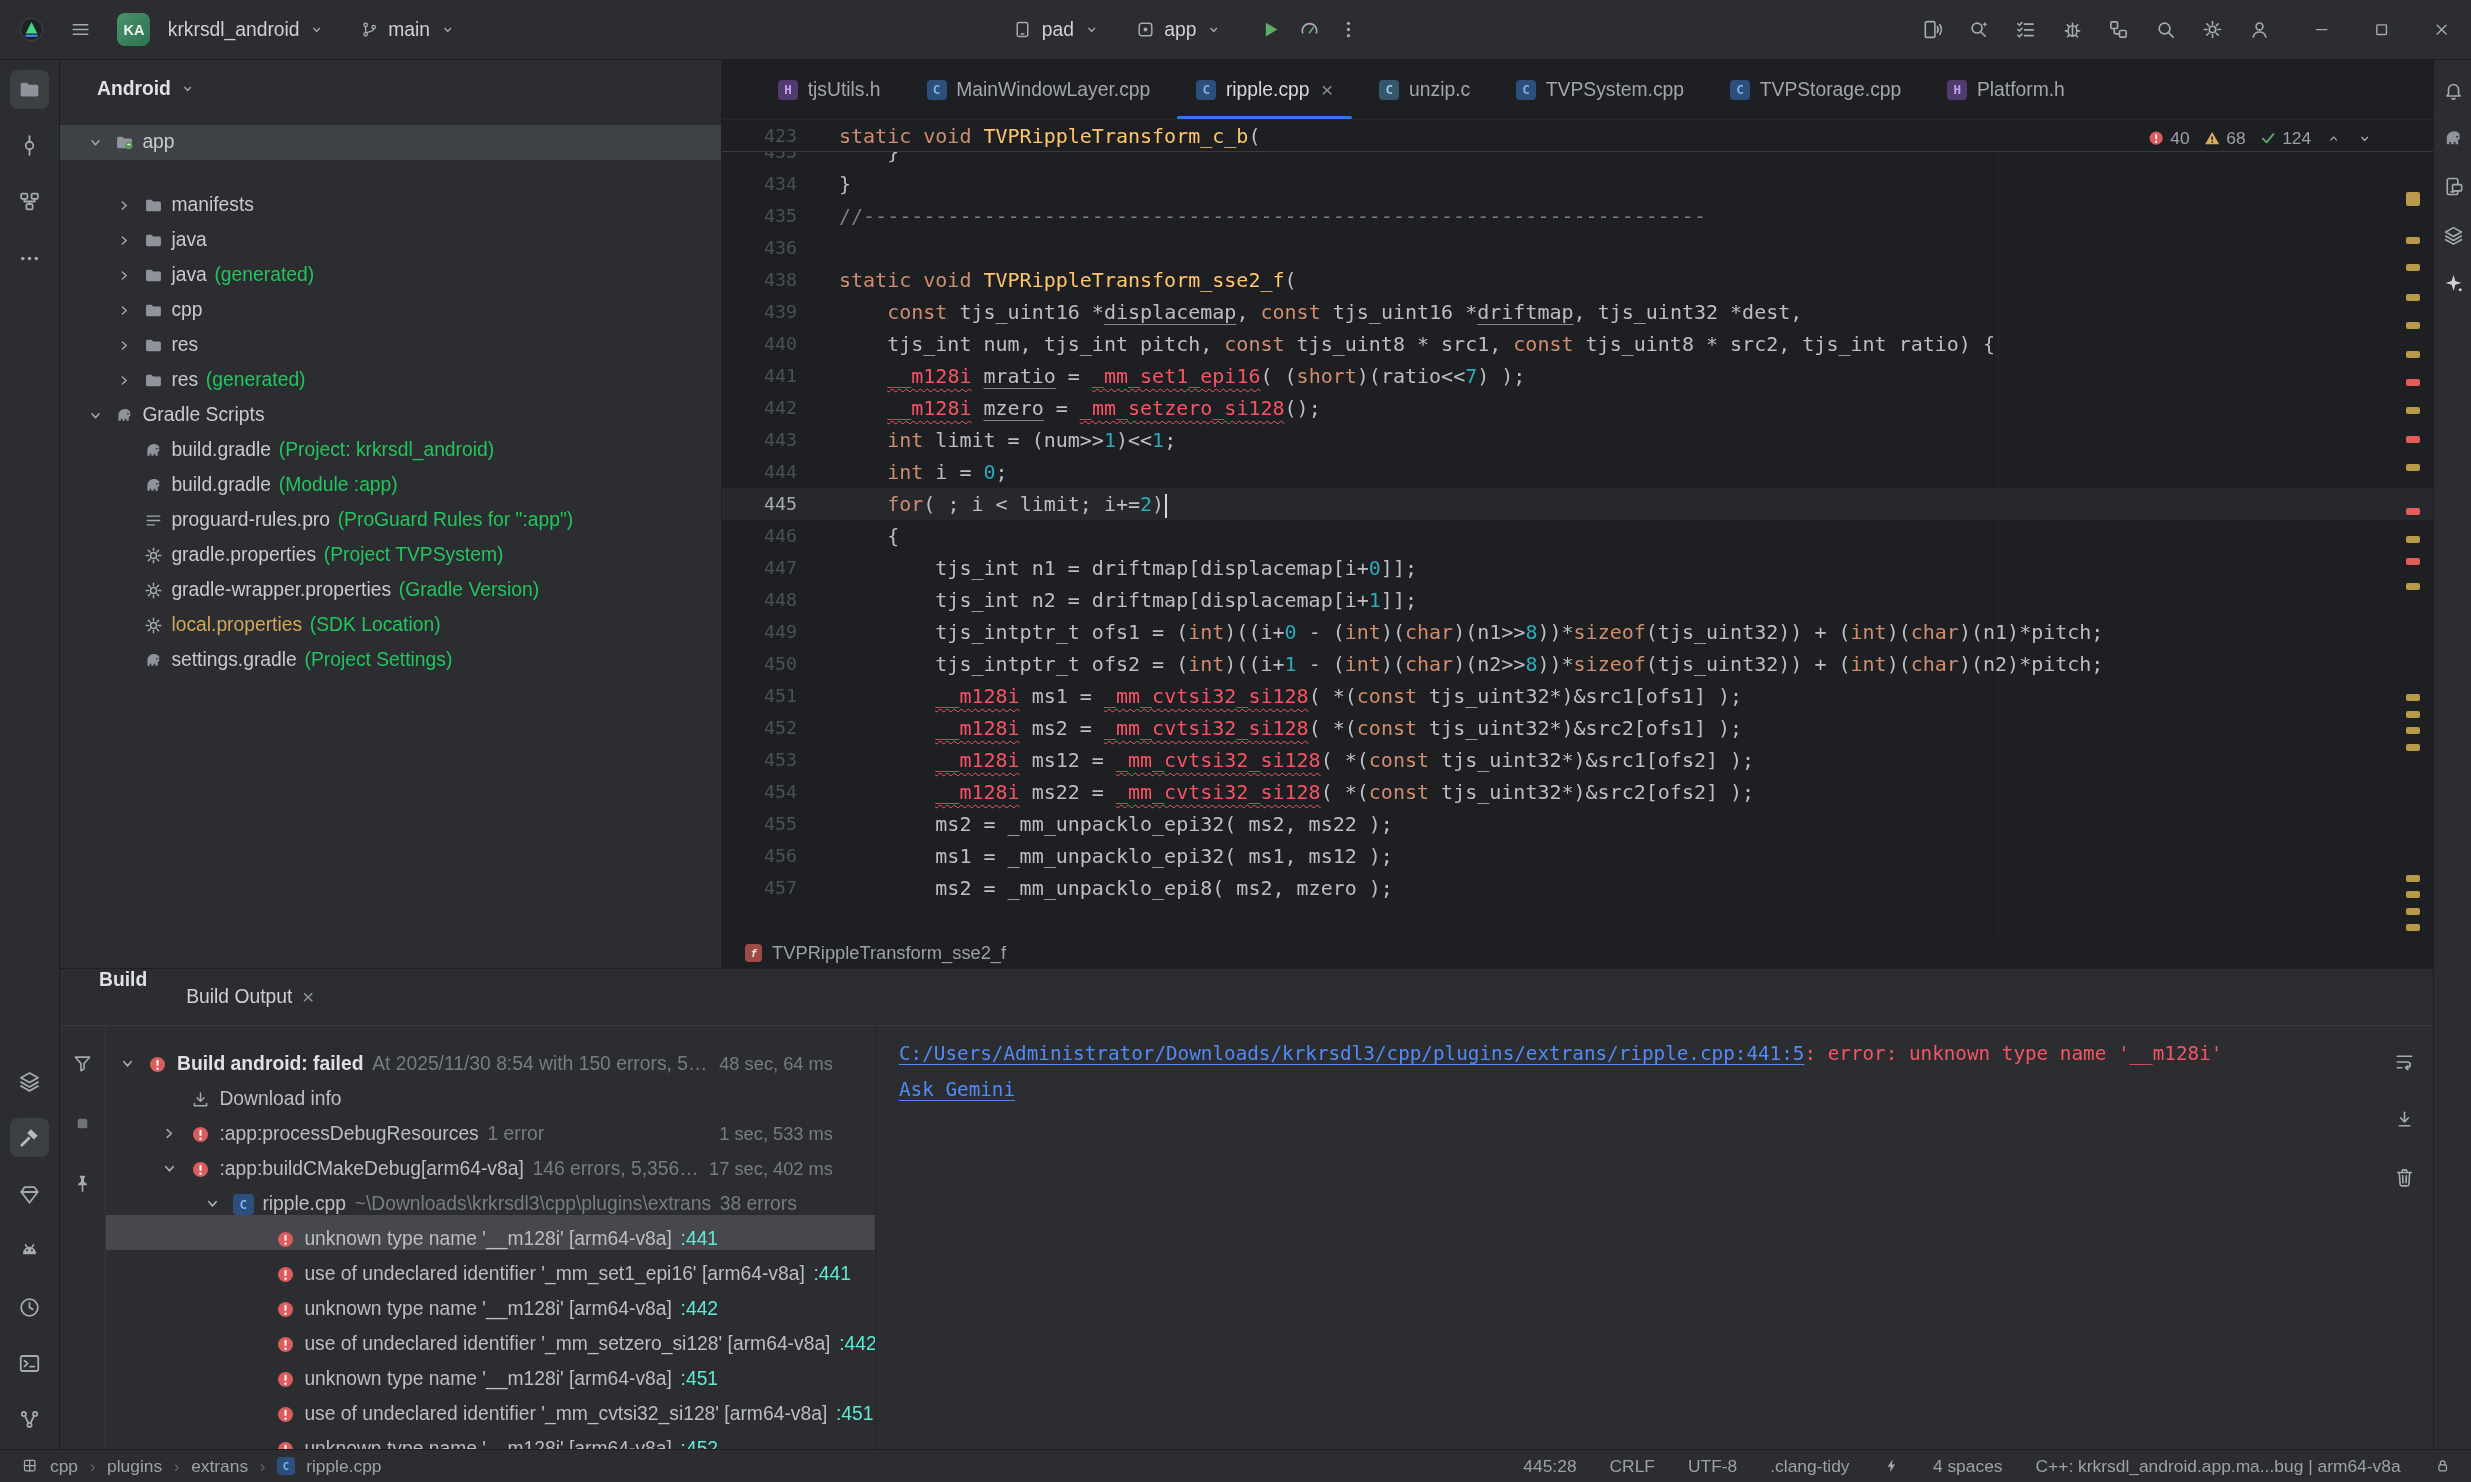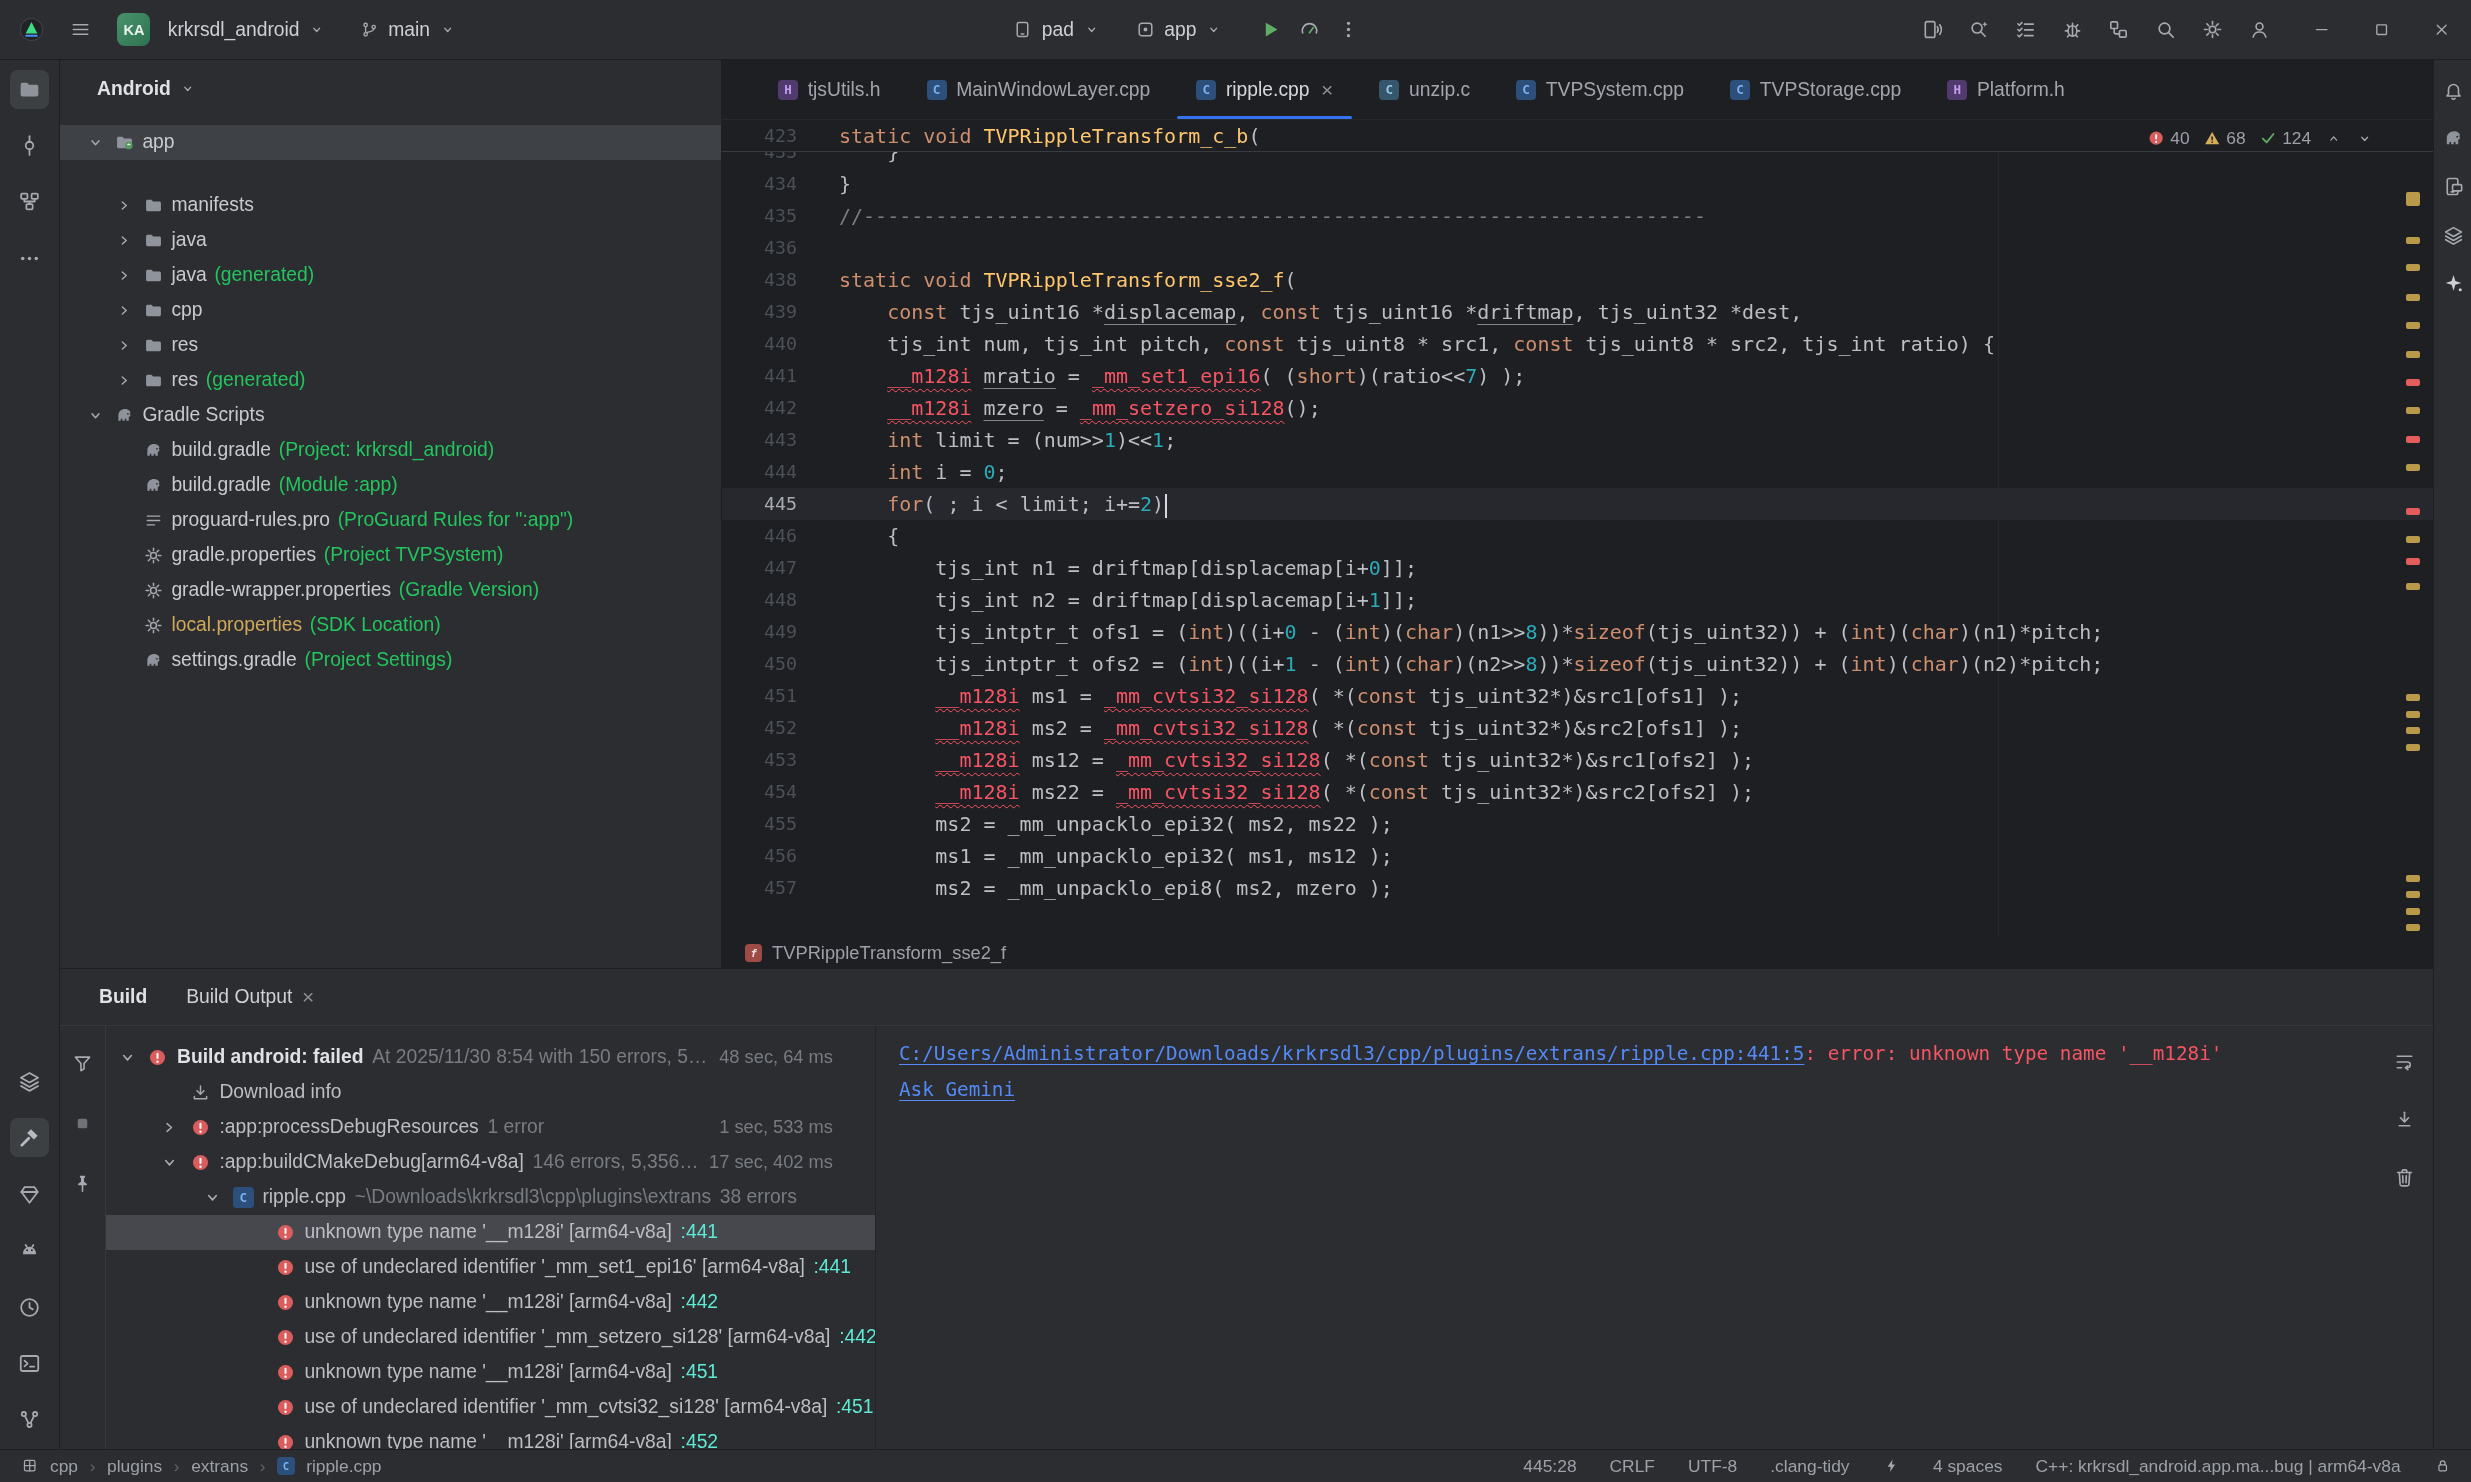--- a/index.html
+++ b/index.html
@@ -85,28 +85,28 @@
     color:#9da0a8;font-size:17.4px;z-index:6}
   .insp-group{display:flex;align-items:center;gap:4.8px}
   #stripe-marks{position:absolute;top:0;right:0;width:41px;bottom:0;z-index:5}
   .mark{position:absolute;right:12.6px;width:14.5px;height:6.8px;border-radius:1.9px}
   .mark.y{background:#b9994a}.mark.r{background:#e35d5d}
   #crumbbar{position:absolute;bottom:0;left:0;right:0;height:32px;display:flex;align-items:center;gap:9.7px;
     padding-left:23px;font-size:18.3px;color:#9da0a8;background:#1e1f22}
 
   
   #build-panel{position:absolute;left:60px;top:968px;width:2373px;height:481px;background:#2b2d30;border-top:1px solid #1e1f22}
-  #build-tabs{height:57px;display:flex;align-items:center;gap:39px;padding-left:39px;border-bottom:1px solid #35373c}
+  #build-tabs{height:57px;display:flex;gap:39px;padding-left:39px;border-bottom:1px solid #35373c}
   .btab-title{color:#dfe1e5;font-weight:700;font-size:19.3px}
   .btab{color:#ced0d6;font-size:19.3px;display:flex;align-items:center;gap:9.7px}
   .btab .close{color:#8c9097;font-size:21px}
   #build-toolbar{position:absolute;left:0;top:57px;bottom:0;width:46px;display:flex;flex-direction:column;
     align-items:center;padding-top:21px;gap:27px;border-right:1px solid #35373c}
   #btree{position:absolute;left:46px;top:57px;bottom:0;width:769px;overflow:hidden;padding-top:13.5px}
-  .brow{height:35px;display:flex;align-items:center;gap:8.7px;font-size:19.3px;padding-right:42px;
+  .brow{height:35px;display:flex;align-items:flex-end;gap:8.7px;font-size:19.3px;padding-right:42px;
     white-space:nowrap;overflow:hidden}
   .brow.sel{background:#46484e}
   .bbold{color:#dfe1e5;font-weight:600;flex:none}
   .btext{color:#bcbec4;flex:none}
   .bann{color:#787c82;overflow:hidden;text-overflow:ellipsis;flex:0 1 auto}
   .bline{color:#5eead4;flex:none}
   .bdur{color:#787c82;margin-left:auto;flex:none;font-size:18.3px}
   #bconsole{position:absolute;left:815px;top:57px;right:0;bottom:0;border-left:1px solid #222428;
     padding:9.7px 87px 0 23px;font-family:"DejaVu Sans Mono",monospace;font-size:19.3px;line-height:36px}
   .cline a{color:#548af7;text-decoration:underline;text-underline-offset:3.9px;cursor:pointer}

